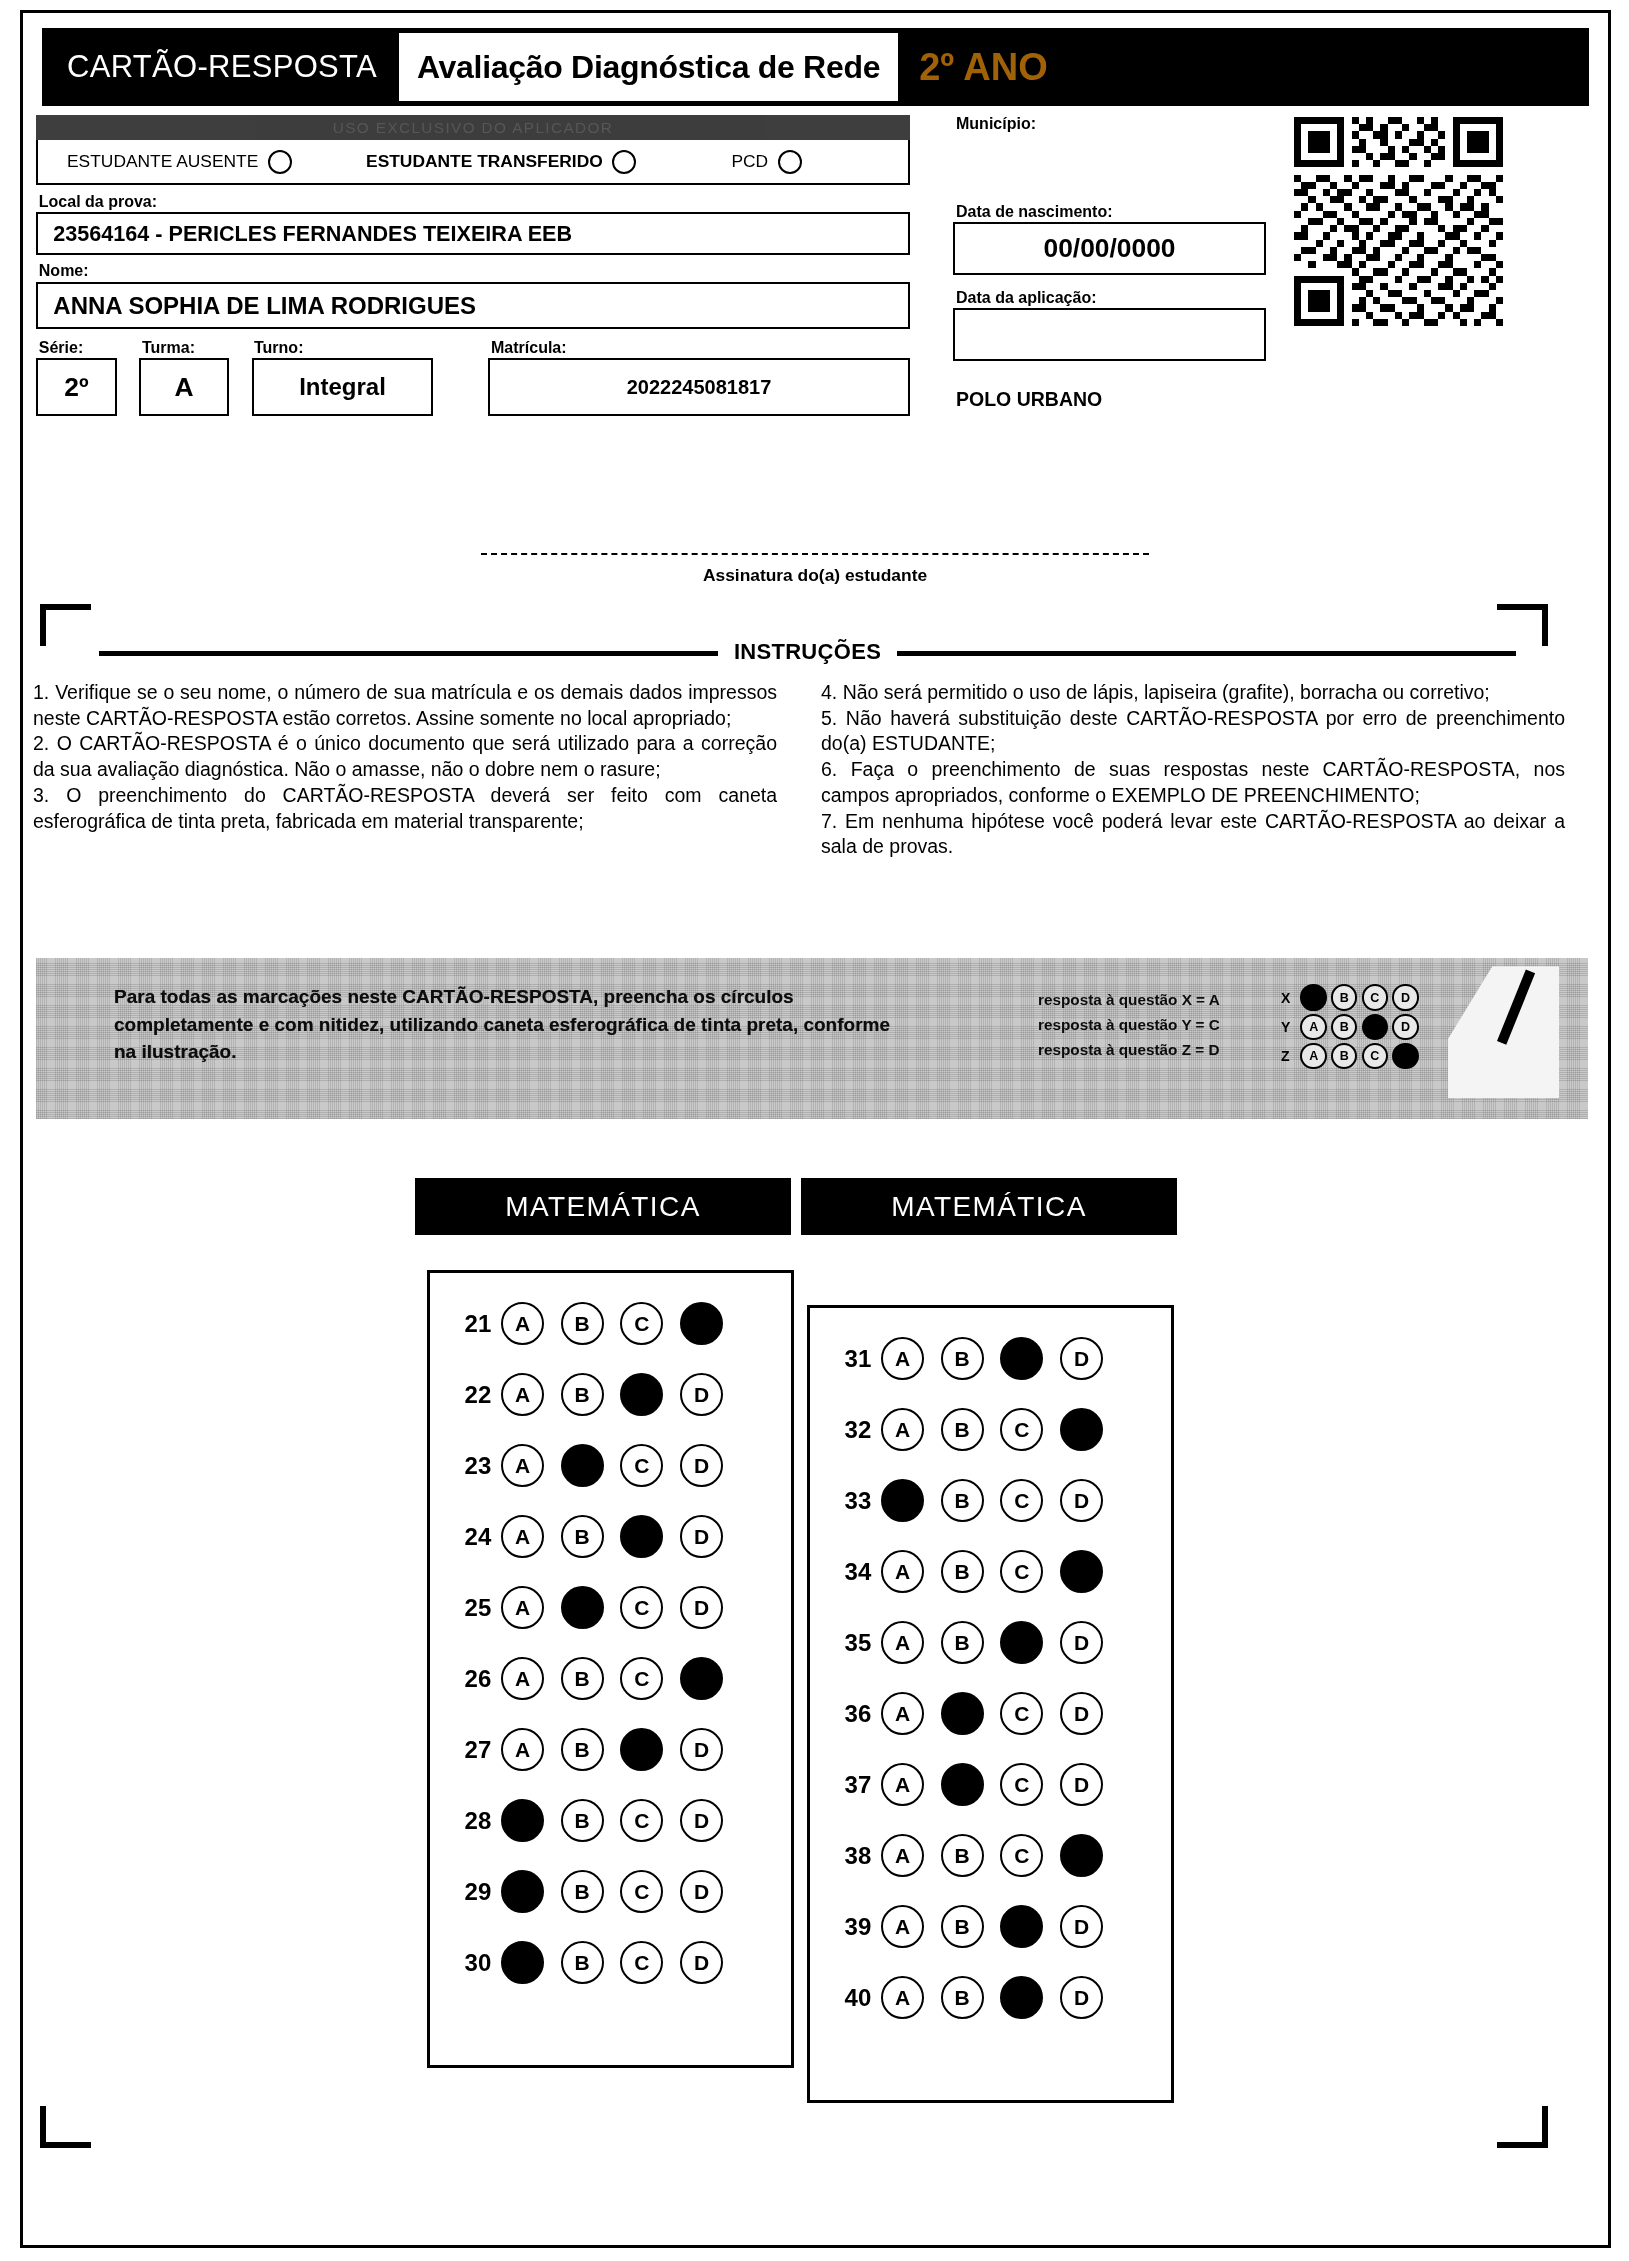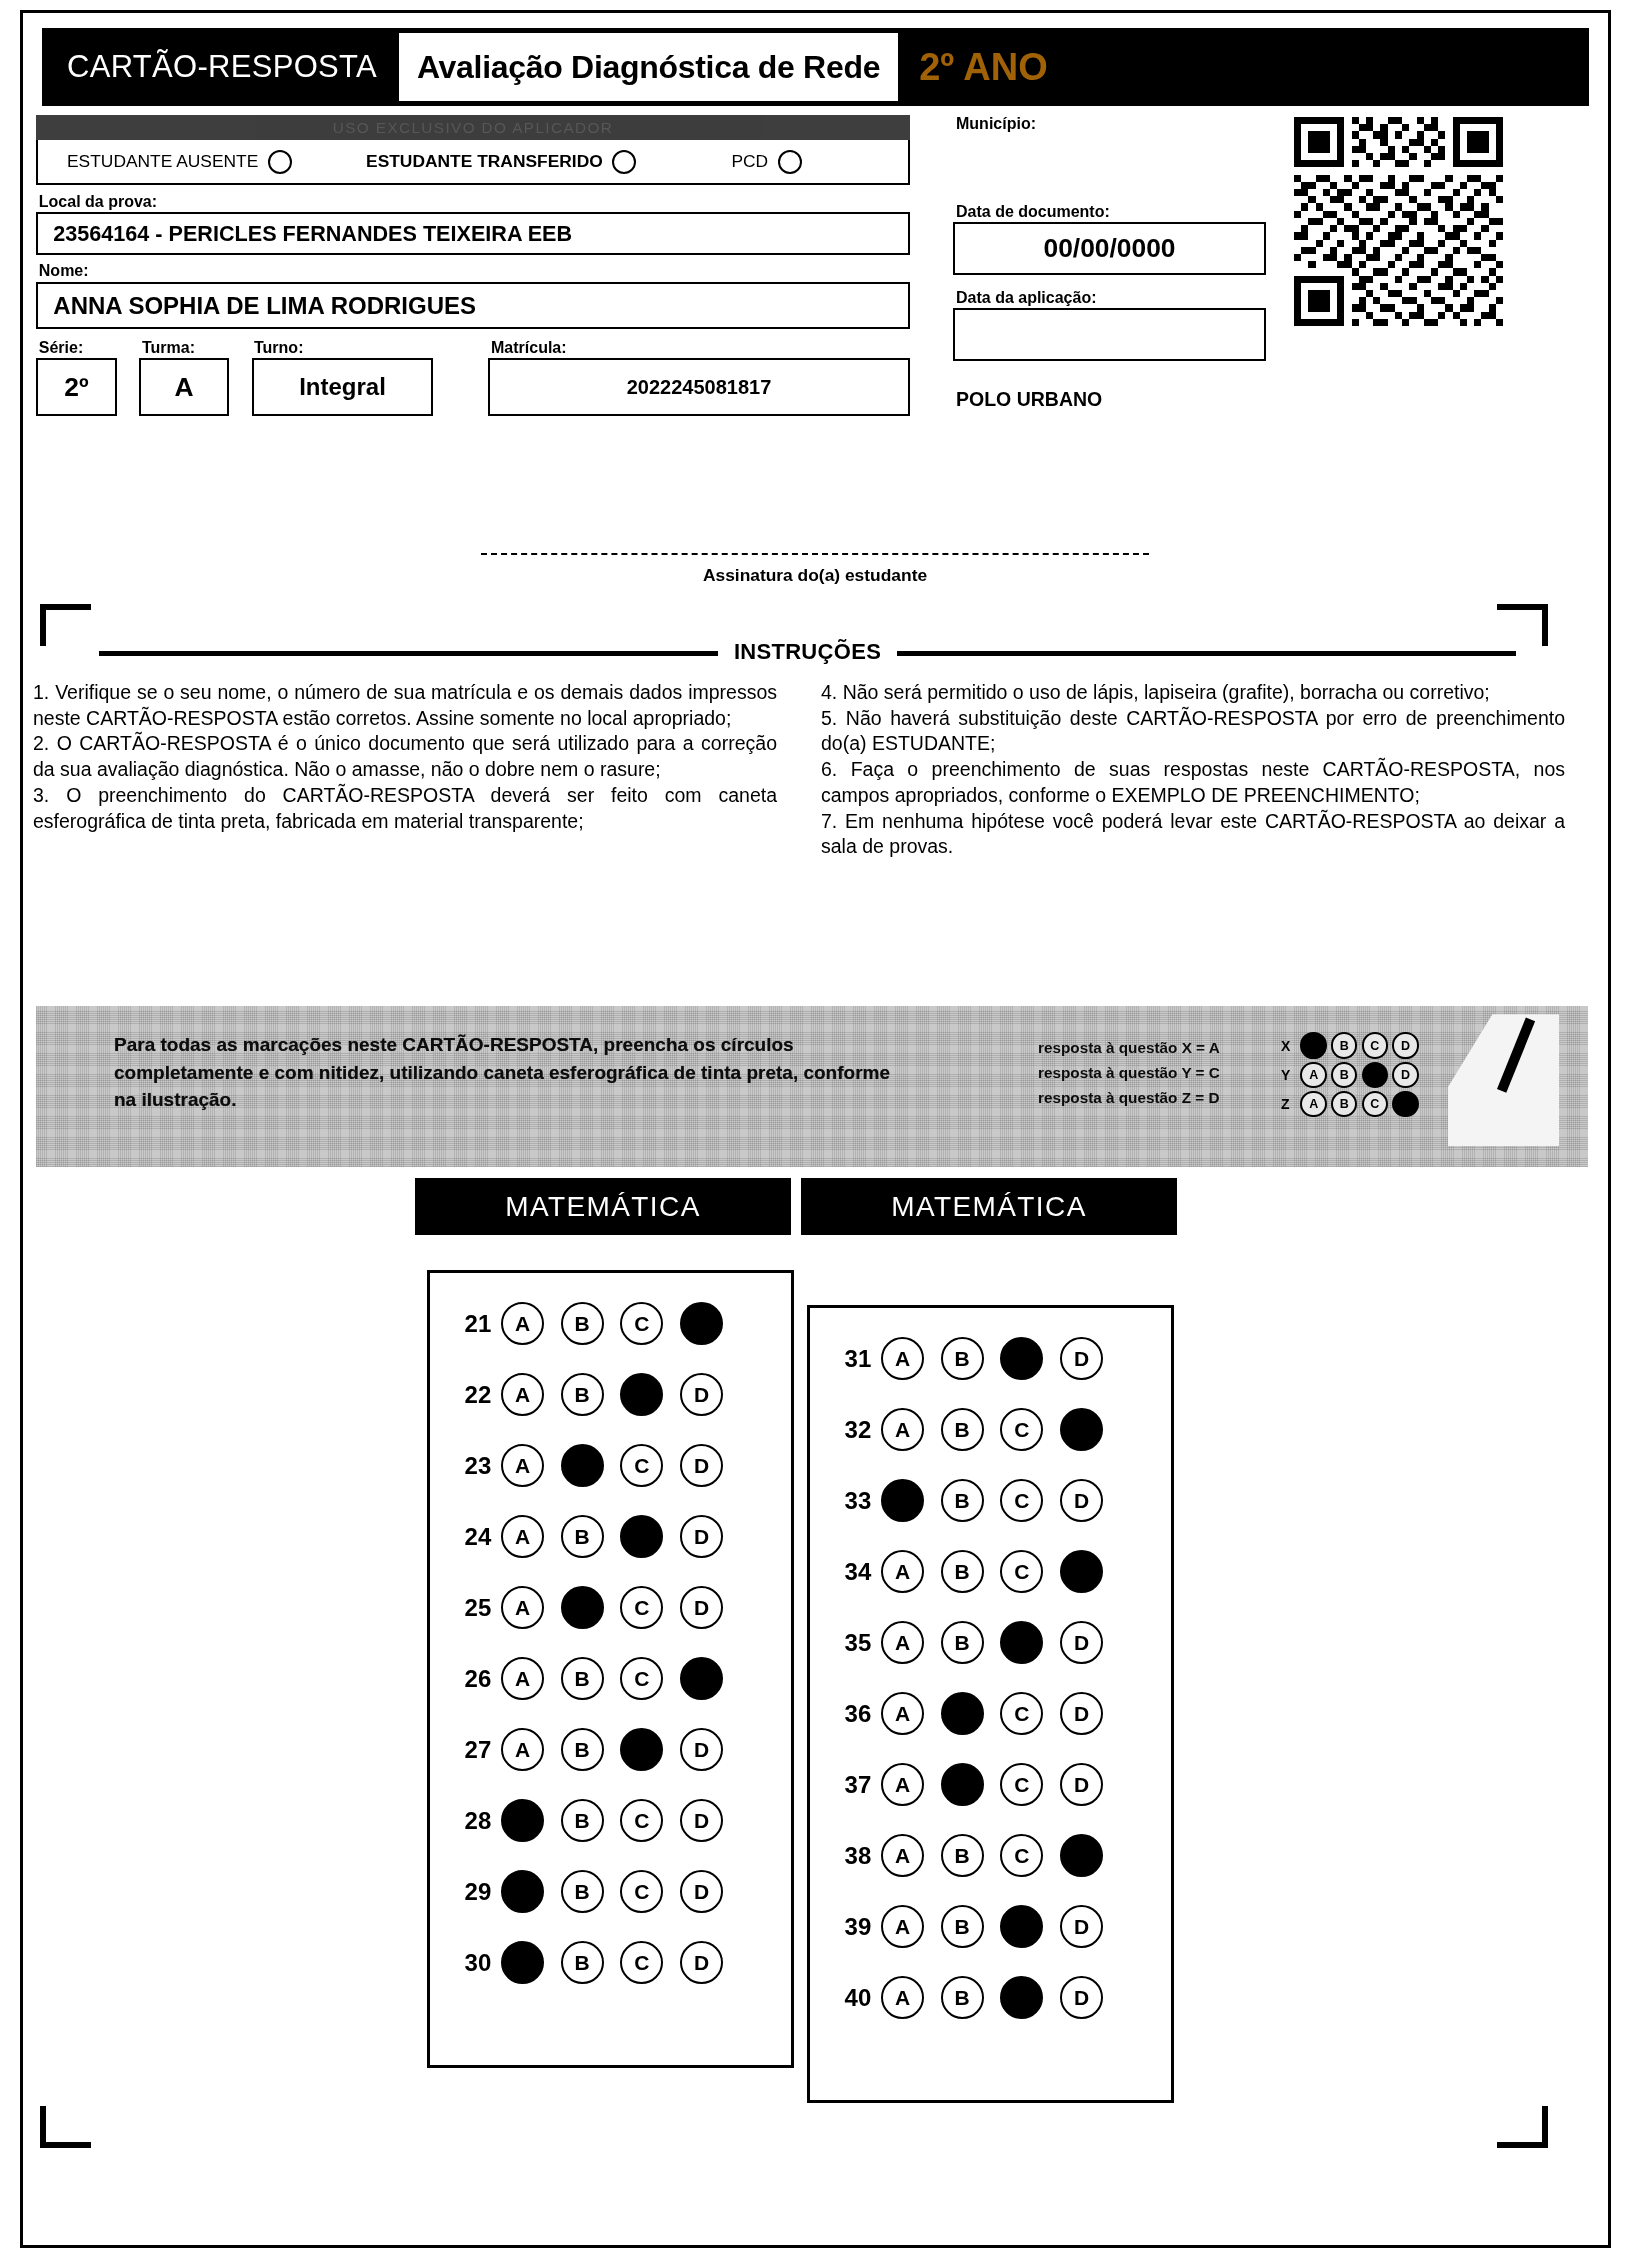--- a/index.html
+++ b/index.html
@@ -222,21 +222,20 @@
     position: absolute;
     left: 36px;
     top: 958px;
     width: 1552px;
     height: 161px;
     background:
       repeating-linear-gradient(0deg, rgba(0,0,0,.13) 0 0.7px, rgba(0,0,0,0) 0.7px 2.1px),
       repeating-linear-gradient(90deg, rgba(0,0,0,.11) 0 0.7px, rgba(0,0,0,0) 0.7px 2.1px),
       #c9c9c9;
     overflow: hidden;
-    margin-top: 48px;
   }
   .example-text {
     position: absolute;
     left: 78px;
     top: 25px;
     width: 779px;
     font-size: 19px;
     font-weight: bold;
     line-height: 1.45;
     color: #0c0c0c;
@@ -376,21 +375,21 @@
     <div class="field-box" id="turma-box">A</div>
 
     <div class="lbl" id="turno-label">Turno:</div>
     <div class="field-box" id="turno-box">Integral</div>
 
     <div class="lbl" id="matricula-label">Matrícula:</div>
     <div class="field-box" id="matricula-box">2022245081817</div>
 
     <div class="lbl" id="municipio-label">Município:</div>
 
-    <div class="lbl" id="nasc-label">Data de documento:</div>
+    <div class="lbl" id="nasc-label">Data de nascimento:</div>
     <div class="field-box" id="nasc-box">00/00/0000</div>
 
     <div class="lbl" id="aplic-label">Data da aplicação:</div>
     <div class="field-box" id="aplic-box"></div>
 
     <div id="polo">POLO URBANO</div>
   </div>
 
   <div class="qr">
     <svg width="209" height="209" viewBox="0 0 29 29" shape-rendering="crispEdges">

